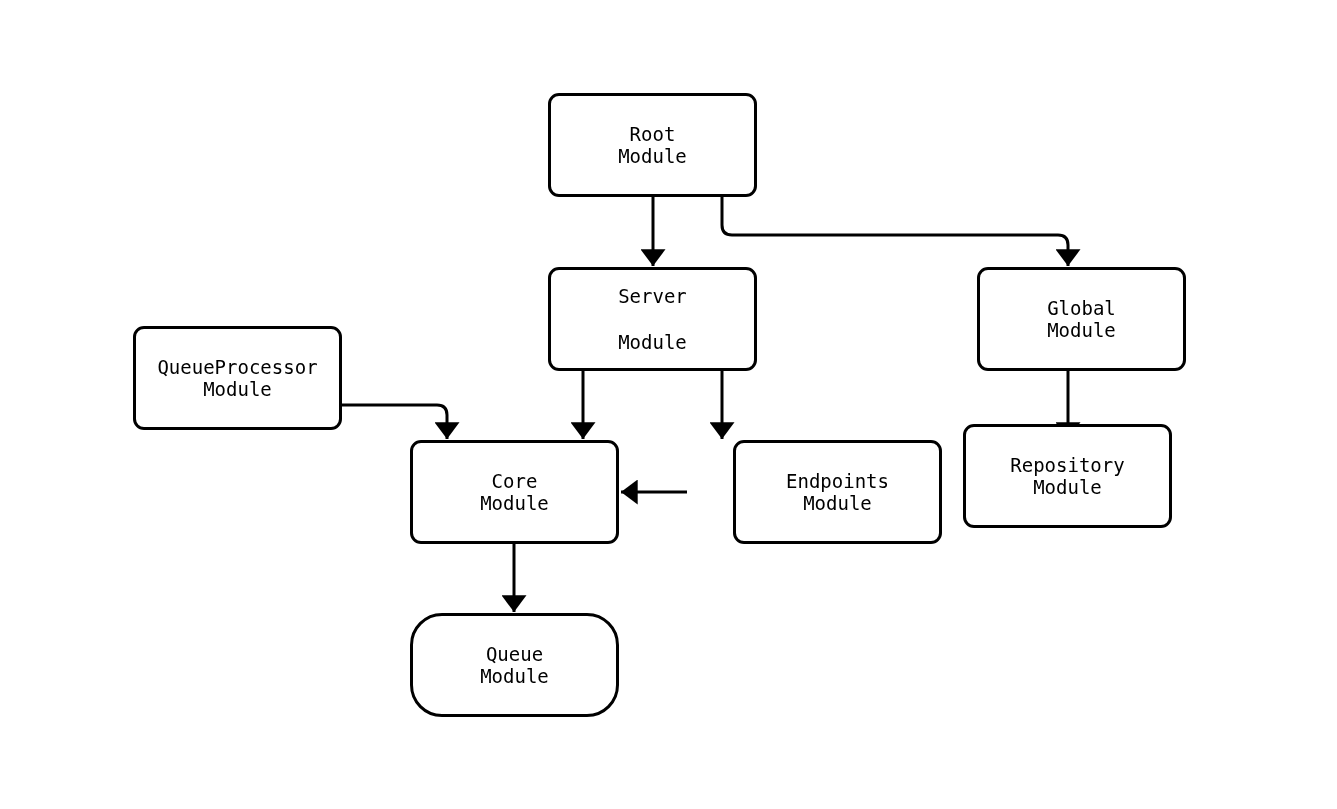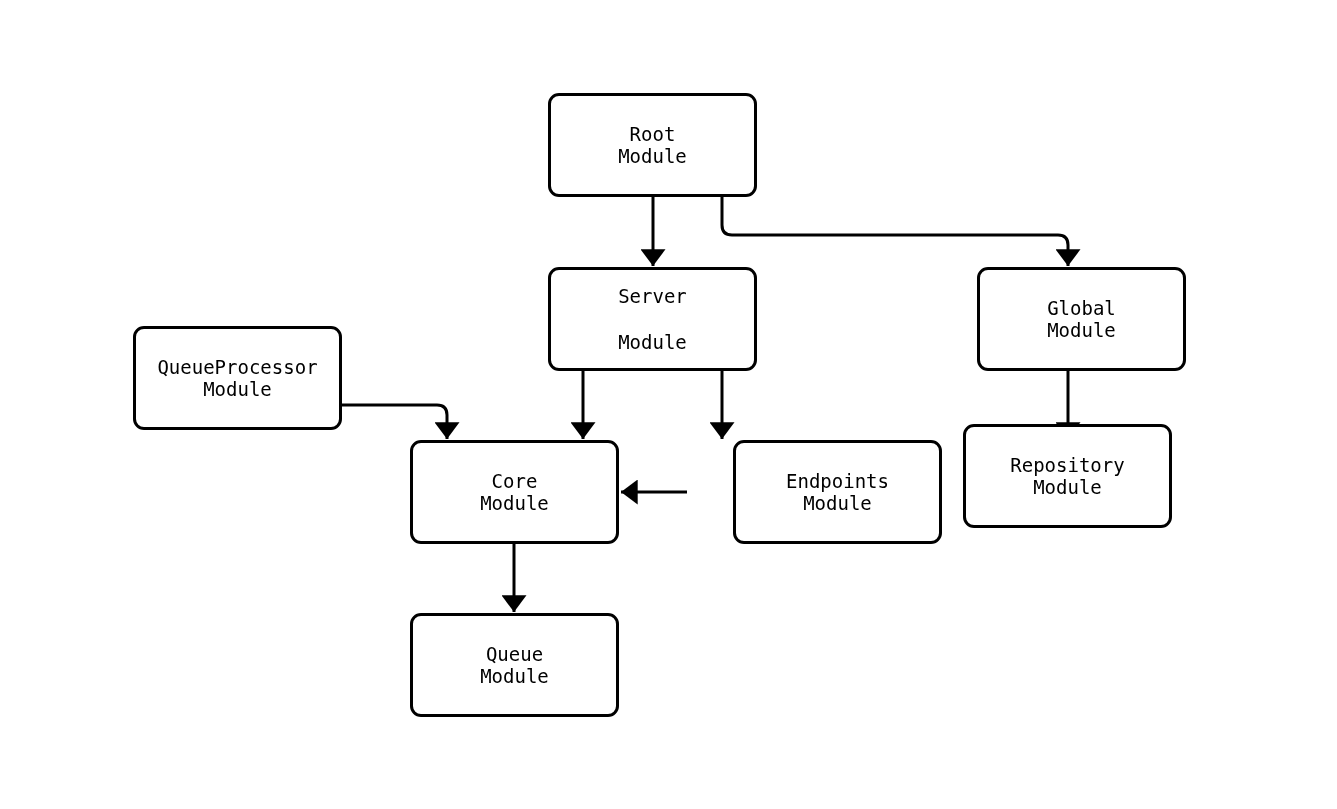--- a/index.html
+++ b/index.html
@@ -47,21 +47,21 @@
     color: #000000;
     letter-spacing: 0;
   }
   .node-root          { left: 548px; top:  93px; }
   .node-queueprocessor{ left: 133px; top: 282px; margin-top: 44px; }
   .node-server        { left: 548px; top: 267px; gap: 24px; }
   .node-global        { left: 963px; top: 267px; margin-left: 14px; }
   .node-core          { left: 410px; top: 440px; }
   .node-endpoints     { left: 687px; top: 440px; margin-left: 46px; }
   .node-repository    { left: 963px; top: 424px; text-align: right; }
-  .node-queue         { left: 410px; top: 613px; }
+  .node-queue         { left: 410px; top: 613px; border-radius: 32px; }
 </style>
 </head>
 <body>
 
 <div class="canvas">
 
   <svg class="edge-layer" viewBox="0 0 1337 809" aria-hidden="true">
     <defs>
       <marker id="arrowhead" viewBox="0 0 8 12" refX="8" refY="6" markerWidth="17" markerHeight="25" orient="auto" markerUnits="userSpaceOnUse">
         <path d="M0,0 L8,6 L0,12 Z" fill="#000000"></path>

